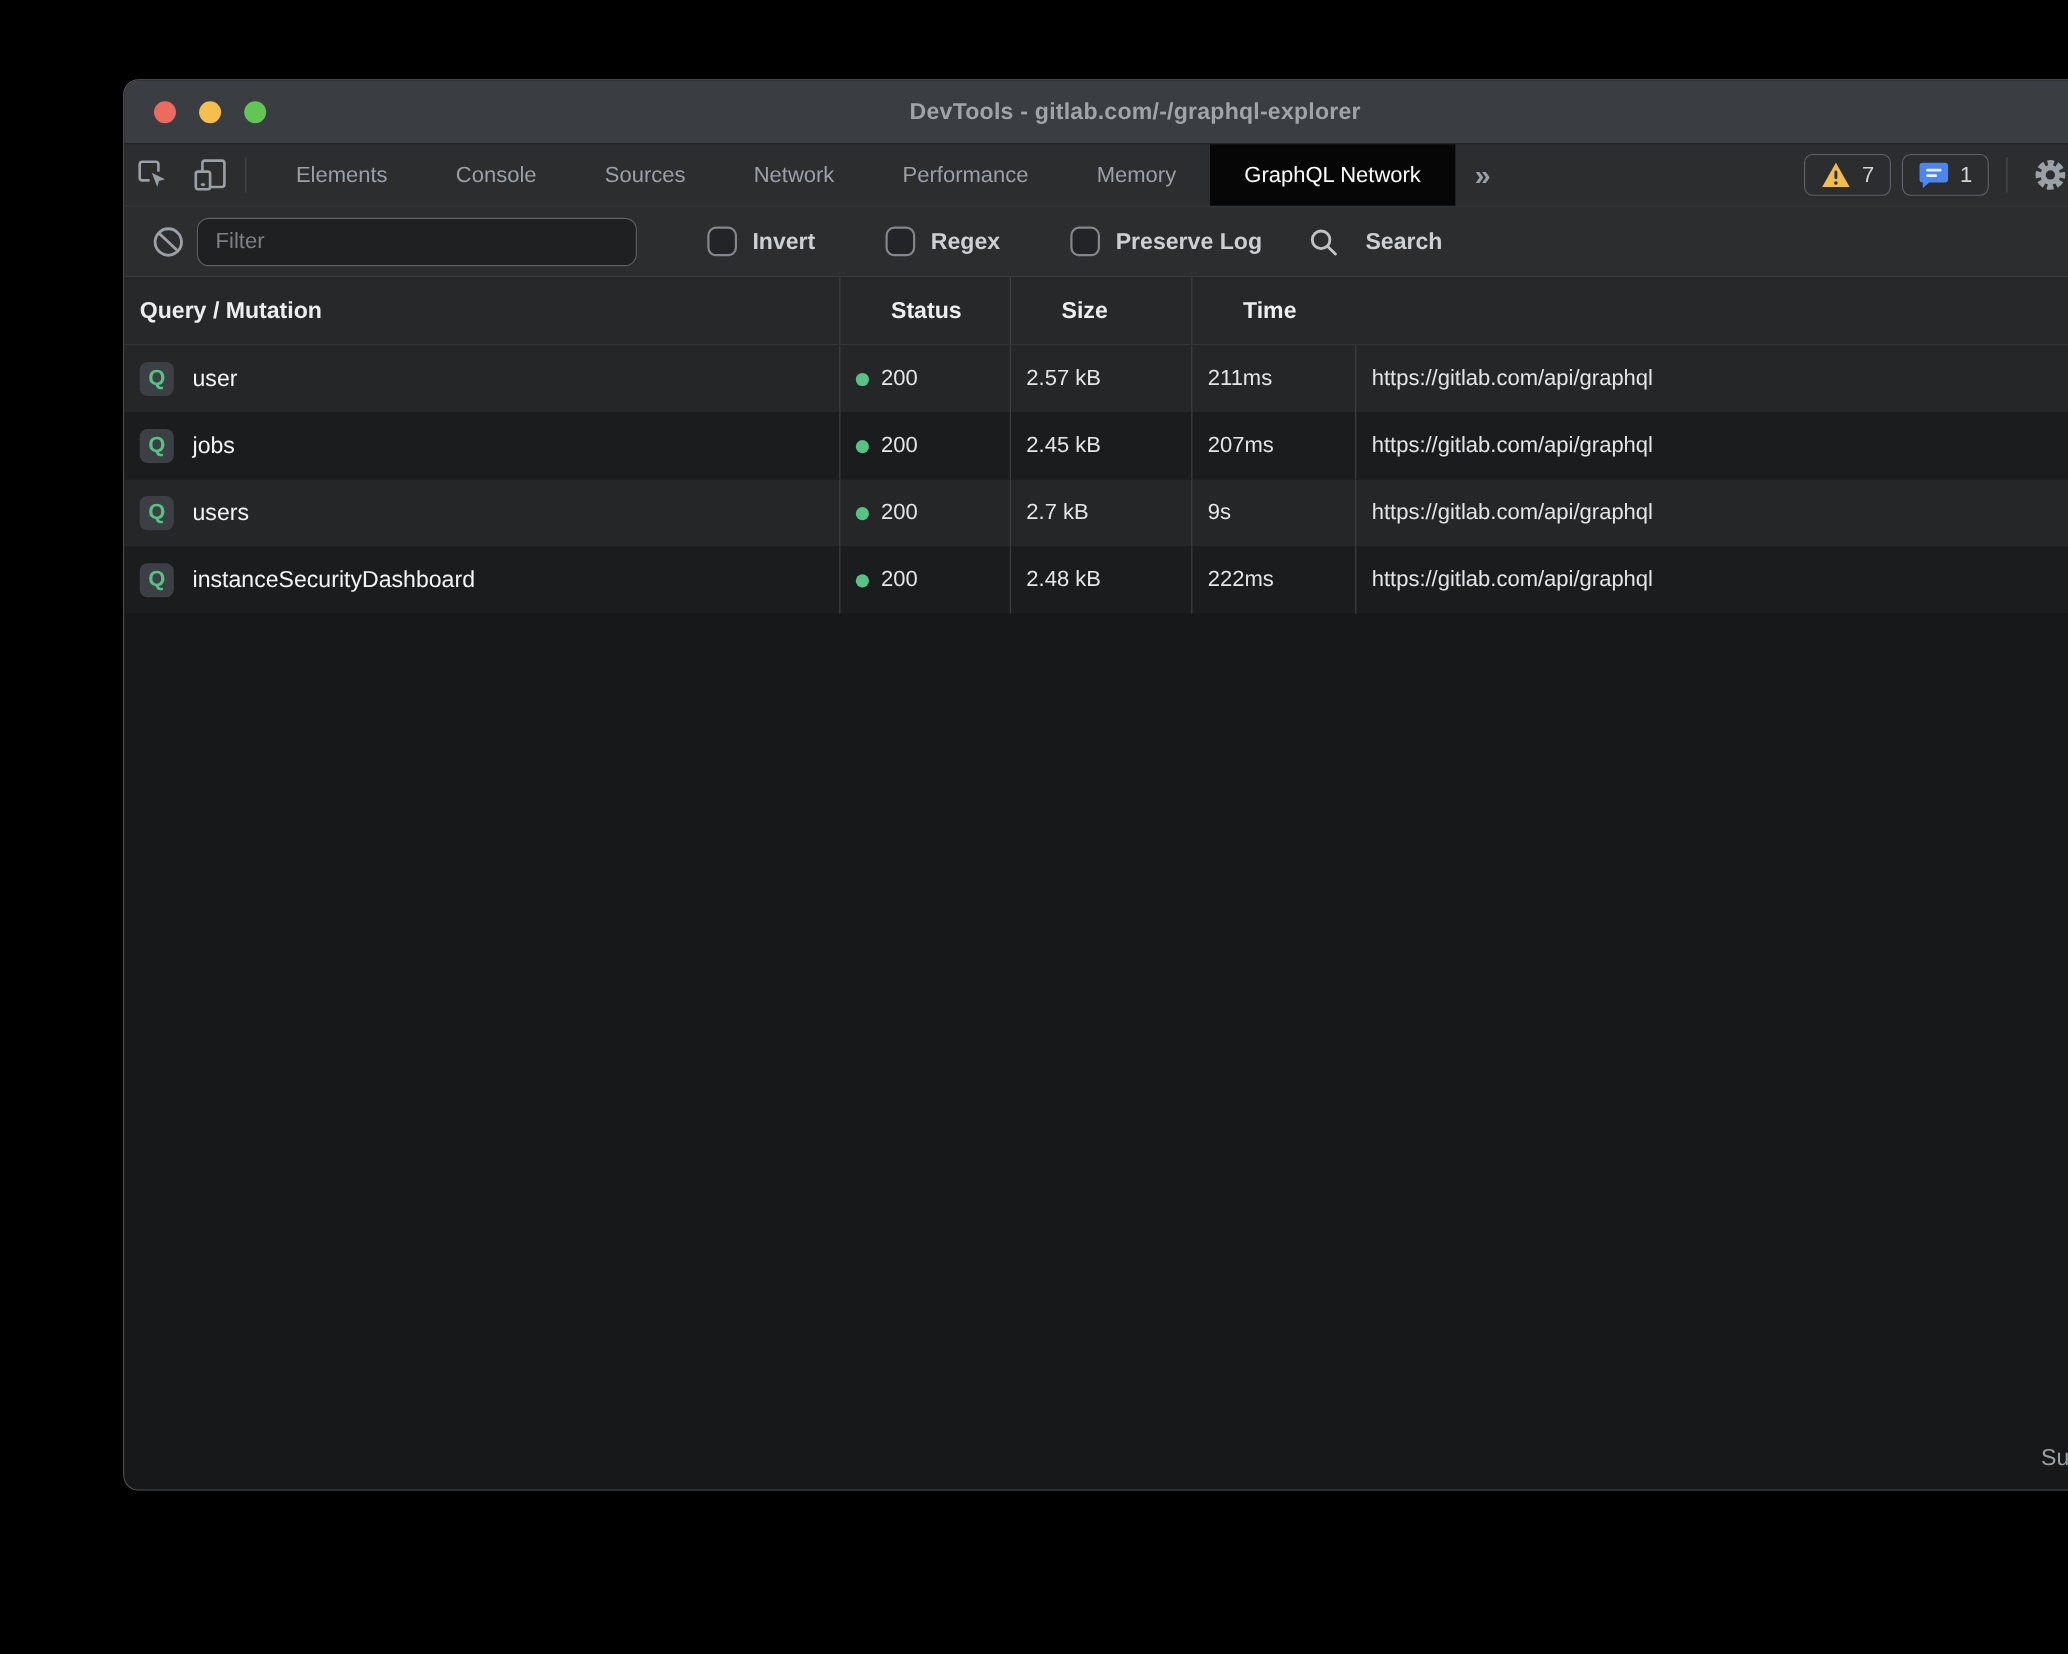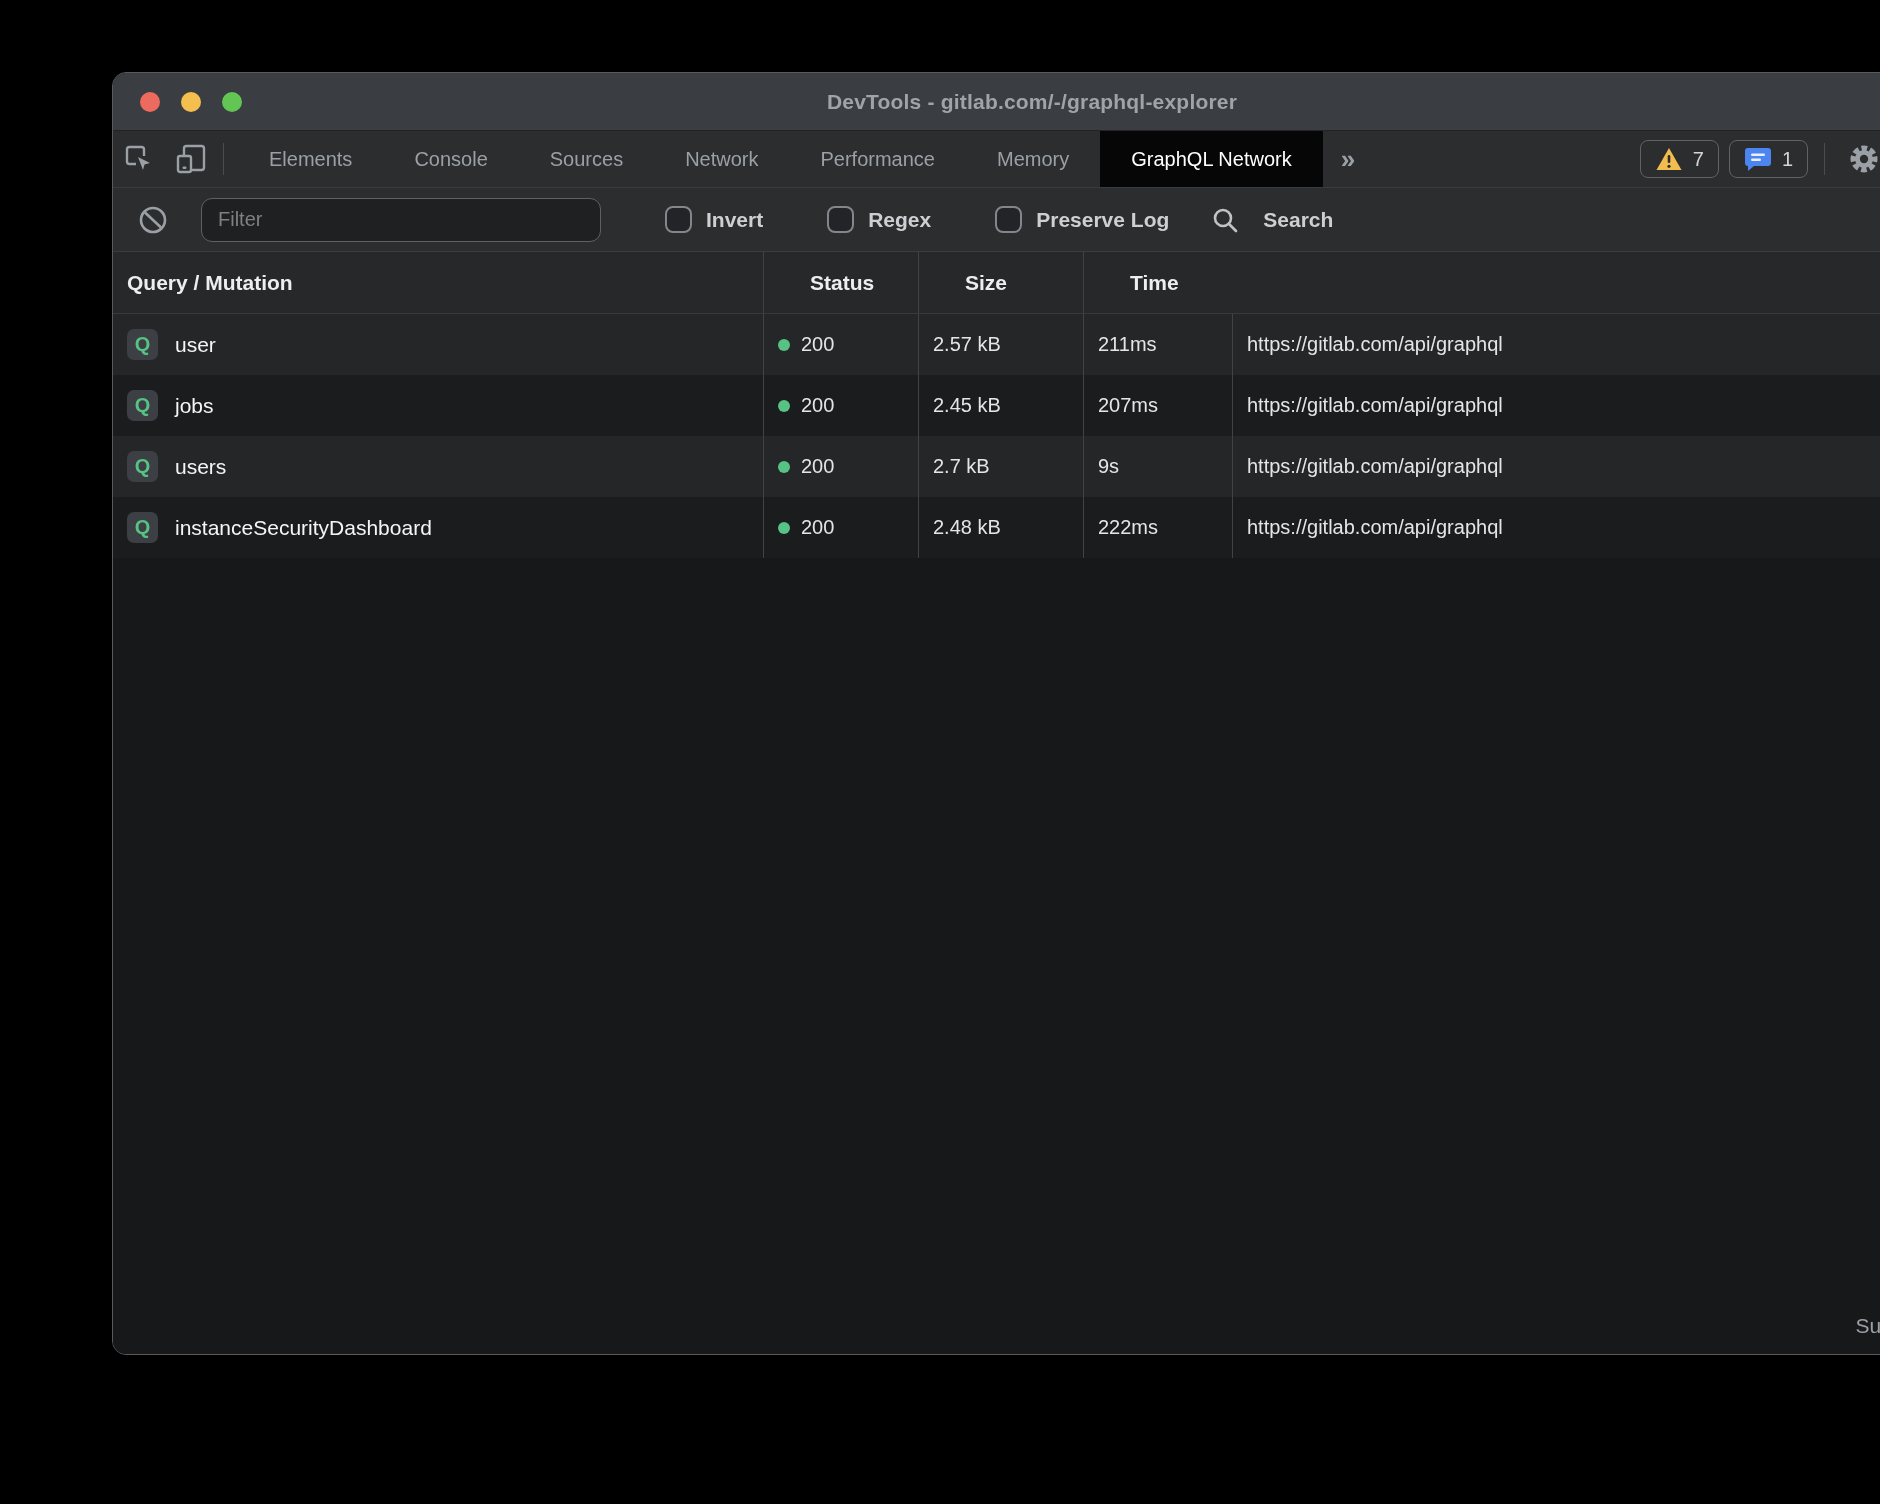--- a/index.html
+++ b/index.html
@@ -45,21 +45,21 @@
   }
   .badge .count { color:#d2d5d8; font-size:20px; }
 
   
   .filterbar {
     height:64px; flex:0 0 64px; background:#2b2d2f;
     display:flex; align-items:center; border-bottom:1px solid #3c3c3c; padding:0 16px;
   }
   .block-btn { width:48px; display:flex; align-items:center; justify-content:center; cursor:pointer; }
   .filter-input {
-    width:400px; height:44px; margin-left:24px; background:#1e2022; border:1px solid #5e6164;
+    width:400px; height:44px; margin-left:2px; background:#1e2022; border:1px solid #5e6164;
     border-radius:11px; color:#e8eaed; font-size:20px; padding:0 16px; outline:none;
     font-family:"Liberation Sans", sans-serif;
   }
   .filter-input::placeholder { color:#7d8185; }
   .chk-group { display:flex; align-items:center; margin-left:64px; gap:14px; cursor:pointer; }
   .chk-box { width:27px; height:27px; border:2.5px solid #83878b; border-radius:8px; background:#222427; }
   .chk-label { color:#cdd0d3; font-size:21px; font-weight:bold; }
   .search-group { display:flex; align-items:center; gap:24px; margin-left:42px; cursor:pointer; }
   .search-label { color:#cdd0d3; font-size:21px; font-weight:bold; }
 

